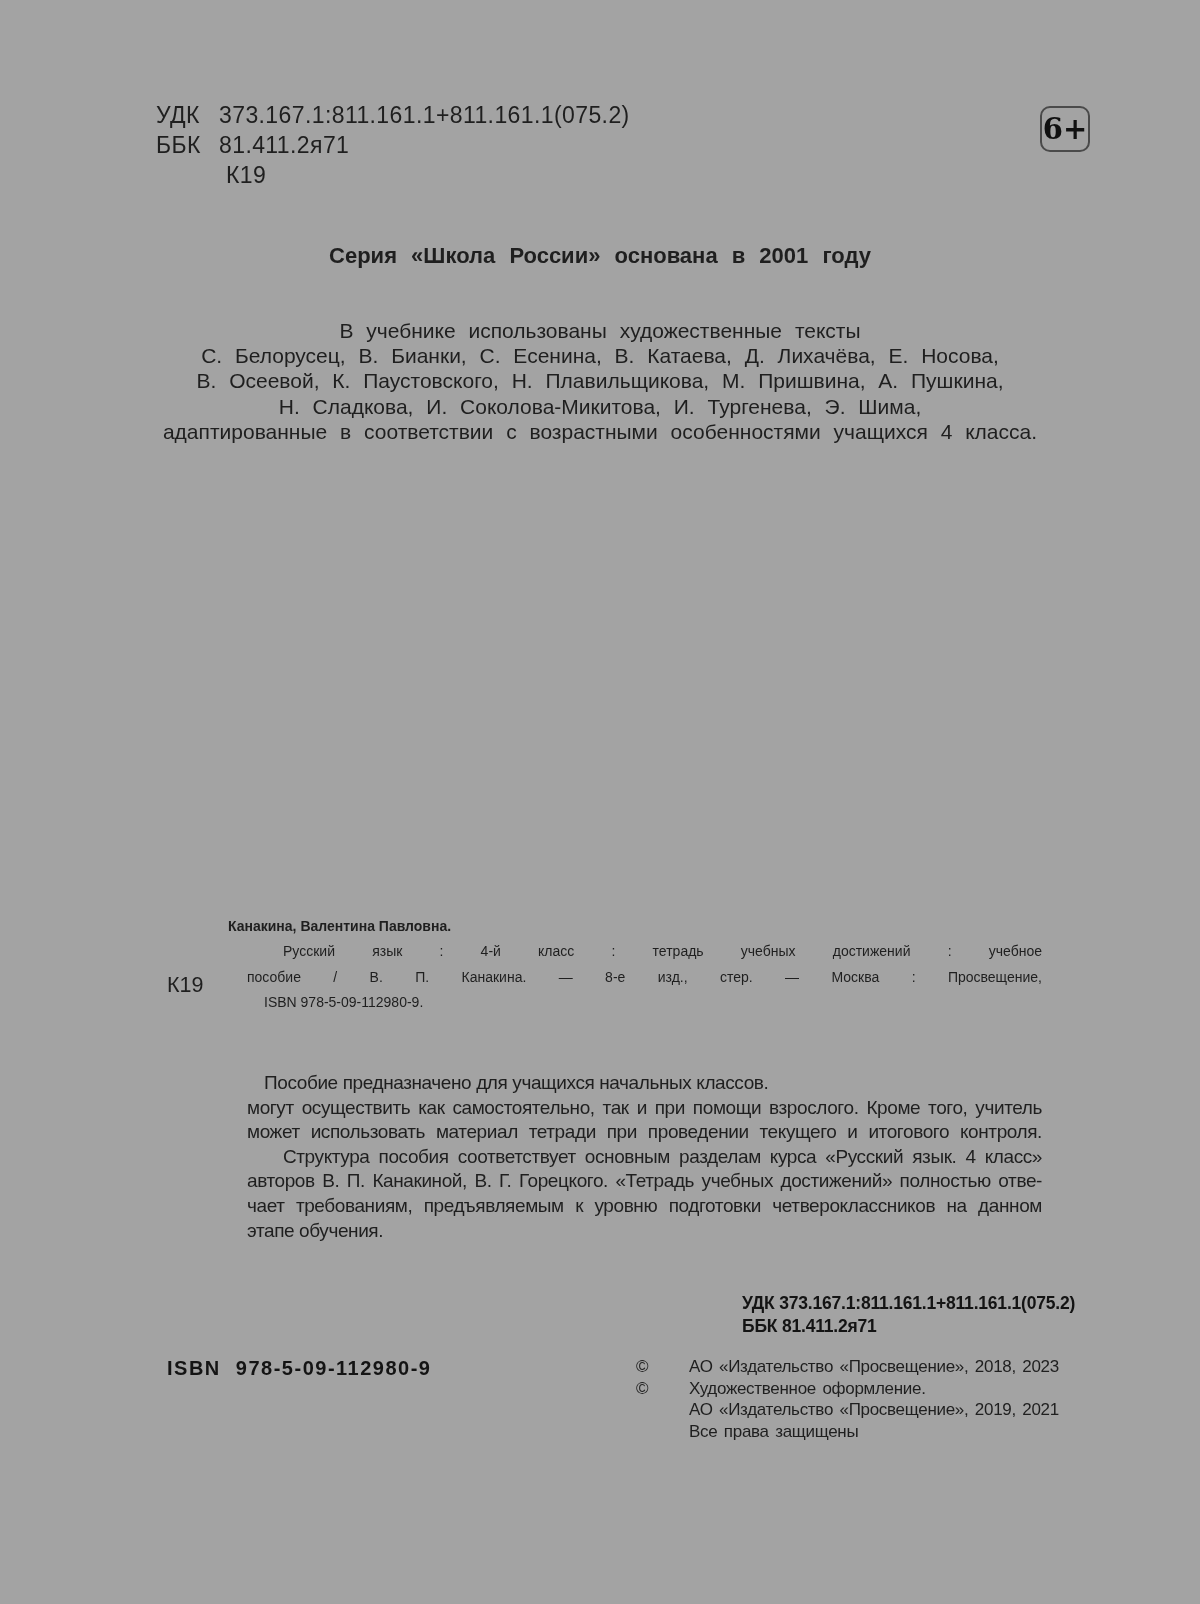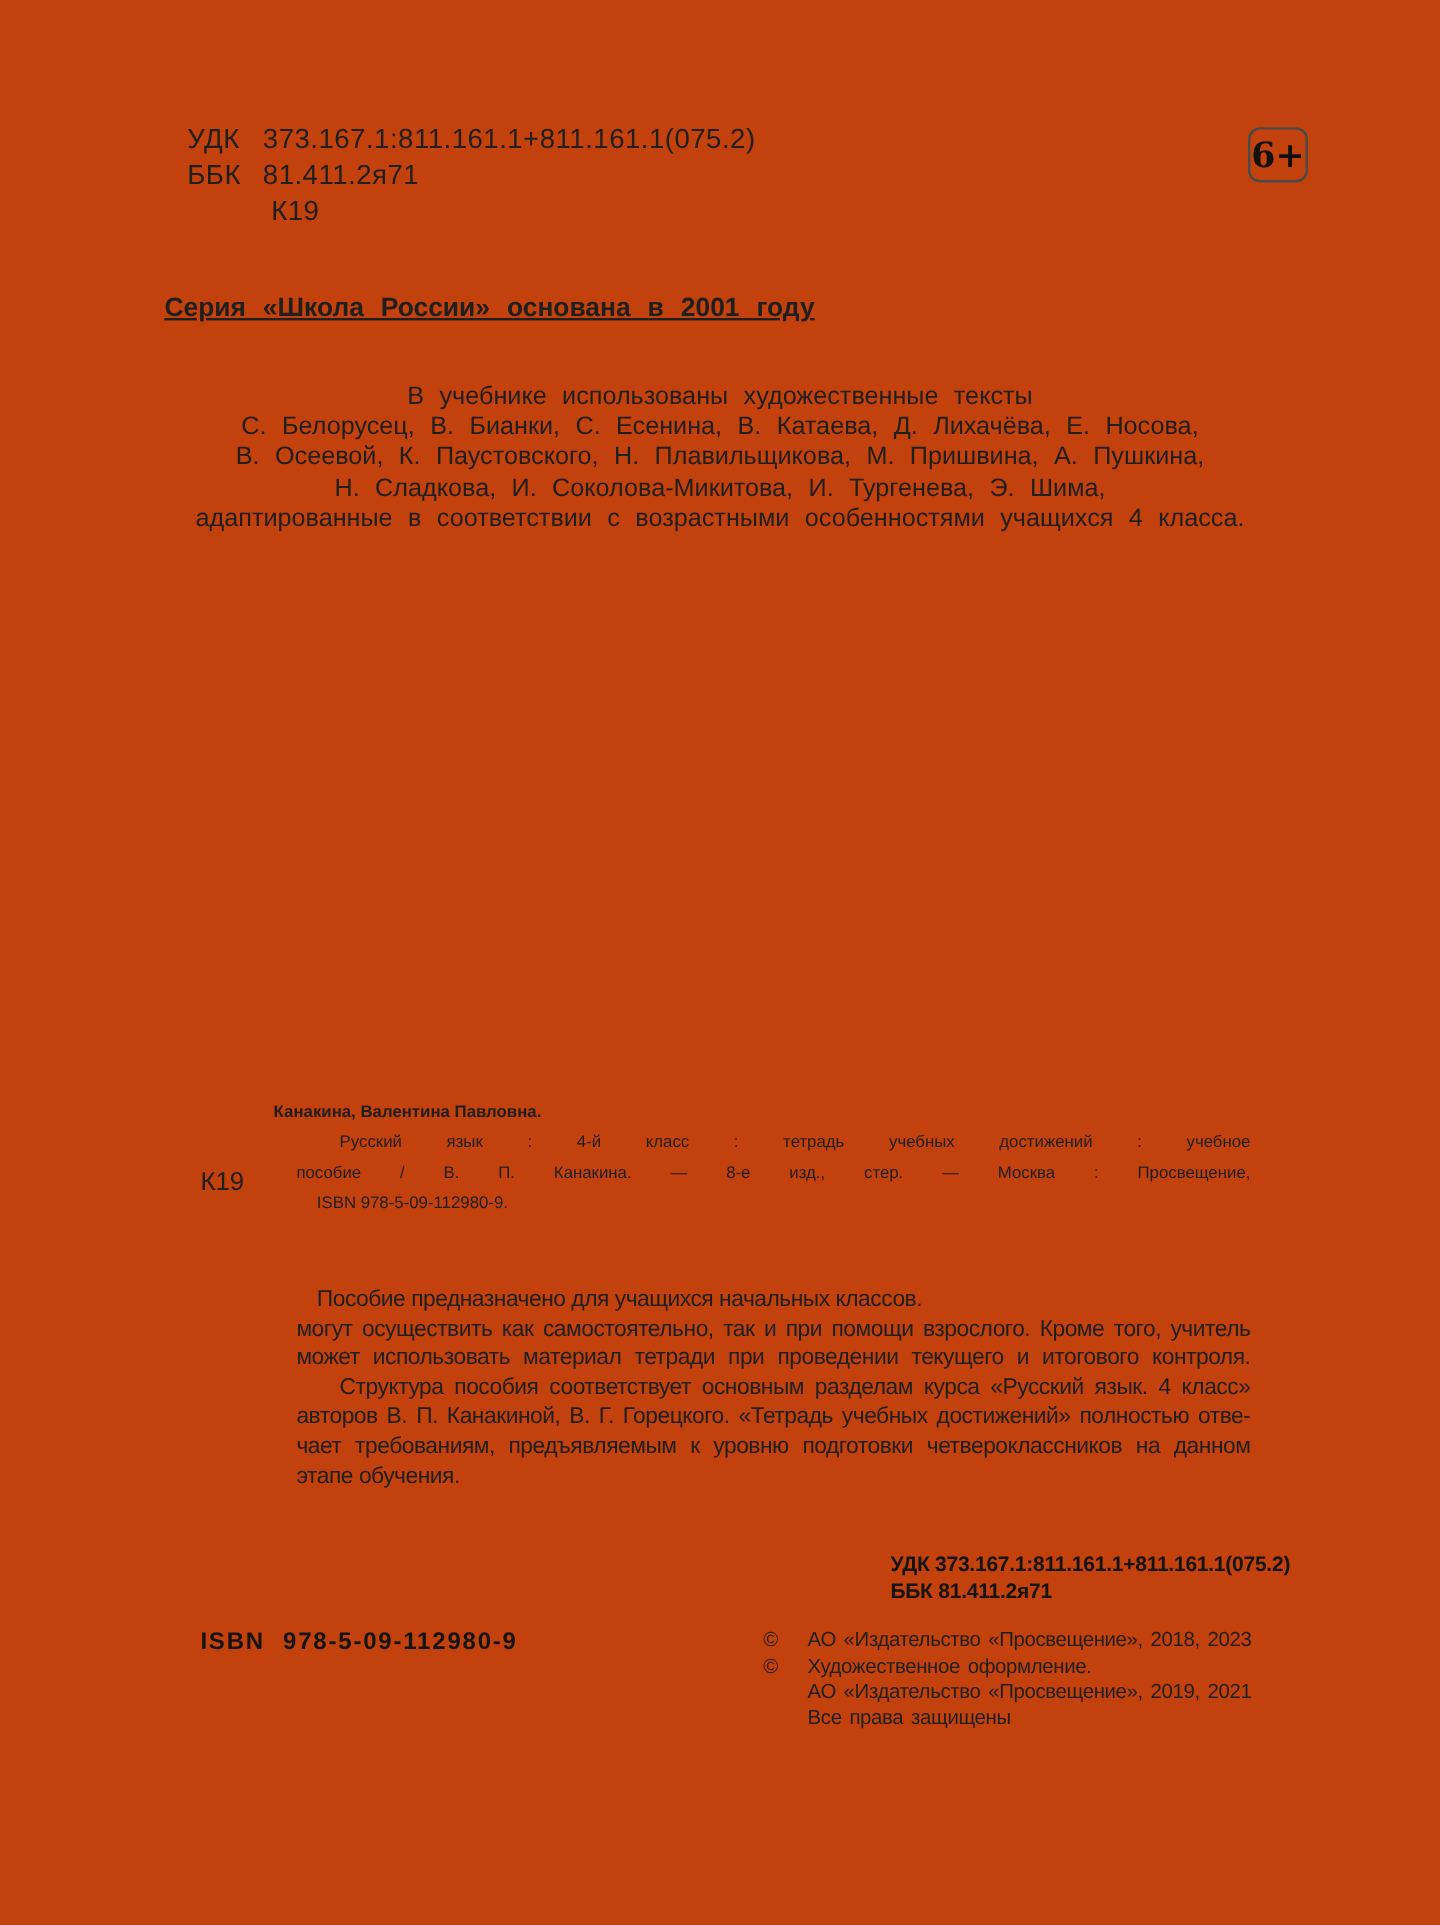--- a/index.html
+++ b/index.html
@@ -1,20 +1,20 @@
 <!DOCTYPE html>
 <html><head>
 <meta charset="utf-8">
 <style>
   html, body { margin: 0; padding: 0; background: #ffffff; }
   .page {
     position: relative;
     width: 1200px;
     height: 1604px;
-    background: #c2410c;
+    background: #a3a3a3;
     font-family: "Liberation Sans", sans-serif;
     color: #1f1f1f;
     overflow: hidden;
   }
   .abs { position: absolute; }
 
   
   .codes-top { left: 156px; top: 100px; font-size: 23px; letter-spacing: 0.4px; line-height: 30px; }
   .codes-top .row { display: flex; }
   .codes-top .lbl { width: 50px; flex: 0 0 50px; }
@@ -27,22 +27,22 @@
     width: 50px; height: 46px;
     border: 2.5px solid #4a4a4a;
     border-radius: 10px;
     box-sizing: border-box;
     display: flex; align-items: center; justify-content: center;
     font-family: "DejaVu Serif", serif;
     font-weight: bold; font-size: 29px; color: #111;
   }
 
   
-  .series { left: 137px; top: 243px; width: 926px; text-align: left;
-            font-weight: bold; font-size: 22px; word-spacing: 8px; text-decoration: underline; }
+  .series { left: 137px; top: 243px; width: 926px; text-align: center;
+            font-weight: bold; font-size: 22px; word-spacing: 8px; }
 
   
   .intro { left: 137px; top: 318px; width: 926px; font-size: 21px;
            line-height: 25.2px; word-spacing: 7px; }
   .intro > div { text-align: center; }
 
   
   .k19-margin { left: 167px; top: 973px; font-size: 21.5px; }
   .bib { left: 228px; top: 914px; width: 814px; font-size: 14px; line-height: 25.3px; }
   .bib .author { font-weight: bold; }
@@ -61,21 +61,21 @@
 
   
   .isbn-bottom { left: 167px; top: 1357px; font-weight: bold; font-size: 20px;
                  letter-spacing: 1.5px; word-spacing: 8px; color: #141414; }
 
   
   .copyright { left: 636px; top: 1356px; width: 430px; font-size: 17px;
                letter-spacing: -0.3px; word-spacing: 2px; line-height: 21.5px; }
   .copyright .cr-row { display: flex; }
   .copyright .cr-sym { width: 37px; flex: 0 0 37px; }
-  .copyright .cr-text { flex: 1; }
+  .copyright .cr-text { flex: 1; margin-left: 16px; }
 </style>
 </head>
 <body>
 
 <div class="page">
 
   <div class="abs codes-top">
     <div class="row">
       <span class="lbl">УДК</span>
       <span class="val">373.167.1:811.161.1+811.161.1(075.2)</span>

